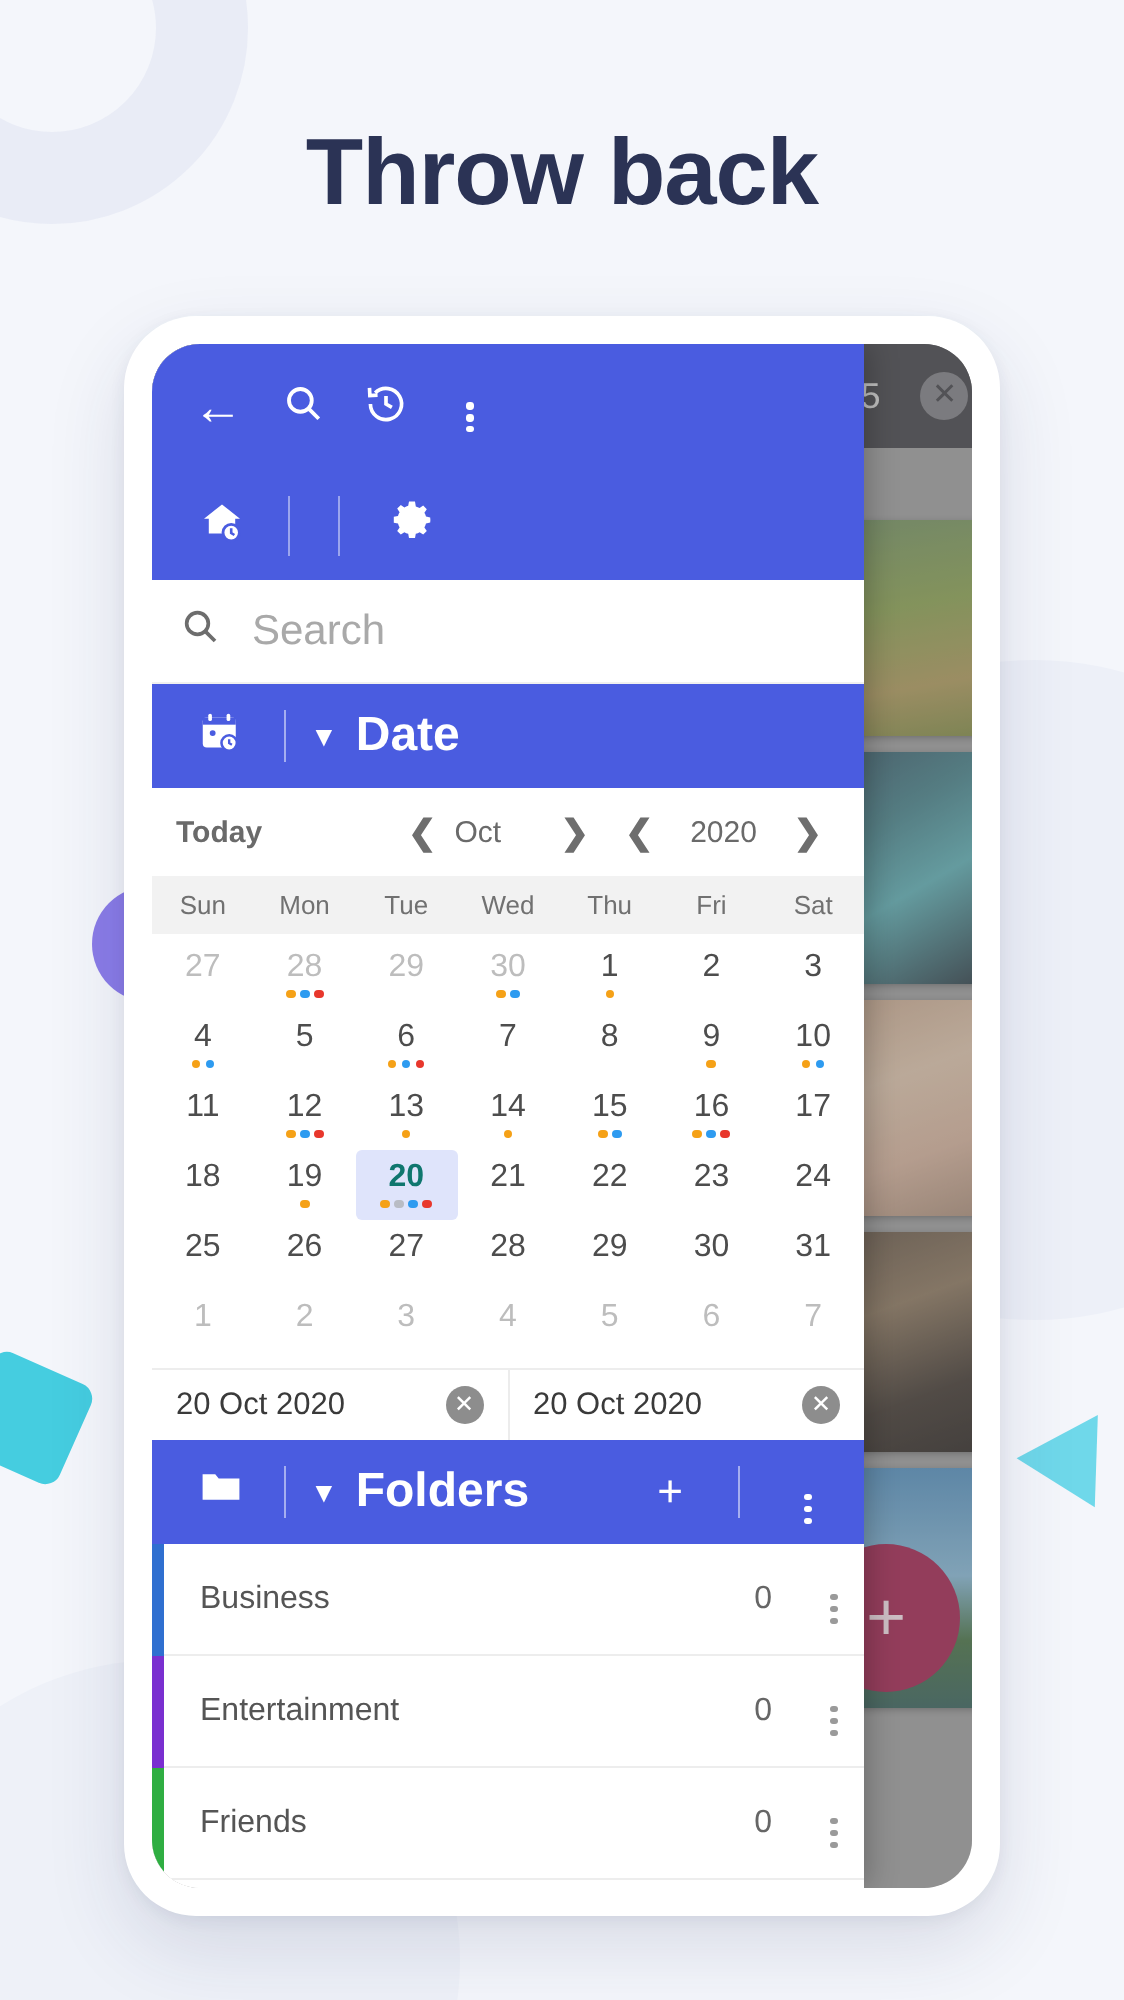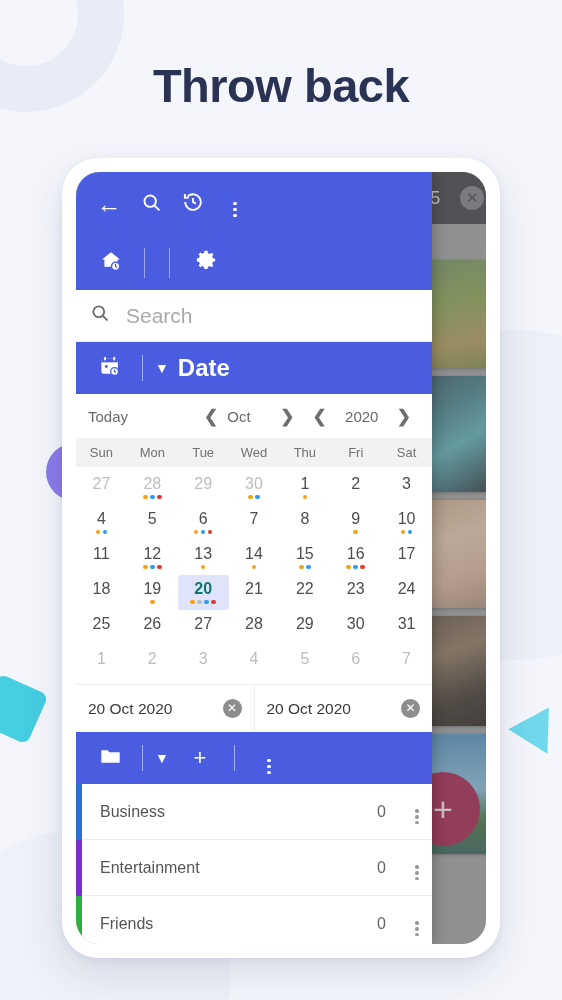--- a/index.html
+++ b/index.html
@@ -199,21 +199,21 @@
   .sec-head .lbl { font-size: 24px; font-weight: bold; flex: 1; }
   .sec-head .btn { width: 44px; text-align: center; font-size: 22px; }
 
   
   #cal-nav {
     height: 44px; flex: none;
     display: flex; align-items: center;
     padding: 0 12px;
     font-size: 15px; color: #6a6a6a;
   }
-  #cal-nav .today { flex: 1; }
+  #cal-nav .today { flex: 1; font-weight: bold; }
   #cal-nav .arrow { padding: 0 9px; font-size: 17px; color: #6e6e6e; font-weight: bold; }
   #cal-nav .mon { min-width: 44px; text-align: left; }
   #cal-nav .yr  { min-width: 52px; text-align: center; }
 
   #dow {
     display: grid; grid-template-columns: repeat(7,1fr);
     background: #f2f2f2; flex: none;
   }
   #dow div {
     text-align: center; font-size: 13px; color: #717171;
@@ -235,21 +235,21 @@
   .cell.sel .num { color: #0f766e; font-weight: bold; }
   .dots { display: flex; gap: 2.5px; margin-top: 3px; height: 5px; }
   .dot { width: 4.5px; height: 4.5px; border-radius: 50%; }
   .d-o { background: #f5a117; }
   .d-b { background: #2e9bf0; }
   .d-r { background: #e8372c; }
   .d-g { background: #b9bcc4; }
 
   
   #range {
-    height: 48px; flex: none;
+    height: 36px; flex: none;
     display: flex; align-items: flex-end;
     border-top: 1px solid #ededed;
   }
   #range .fld {
     flex: 1; display: flex; align-items: center;
     padding: 0 12px; height: 100%;
   }
   #range .fld + .fld { border-left: 1px solid #ececec; }
   #range .val { flex: 1; font-size: 15.5px; color: #3a3a3a; }
   #range .clr {
@@ -621,20 +621,21 @@
         </div>
 
         <div class="sec-head blue">
           <span class="ic">
             <svg width="23" height="23" viewBox="0 0 24 24" fill="#fff">
               <path d="M2.4 5.4h6.6l1.8 2.2h10.8v11H2.4z"></path>
             </svg>
           </span>
           <span class="vdiv"></span>
           <span class="chev">▼</span>
+          <span class="lbl">Folders</span>
           <span class="btn">+</span>
           <span class="vdiv"></span>
           <span class="btn">
             <span class="kebab" style="color:#fff">
                 <i></i>
                 <i></i>
                 <i></i>
               </span>
           </span>
         </div>

